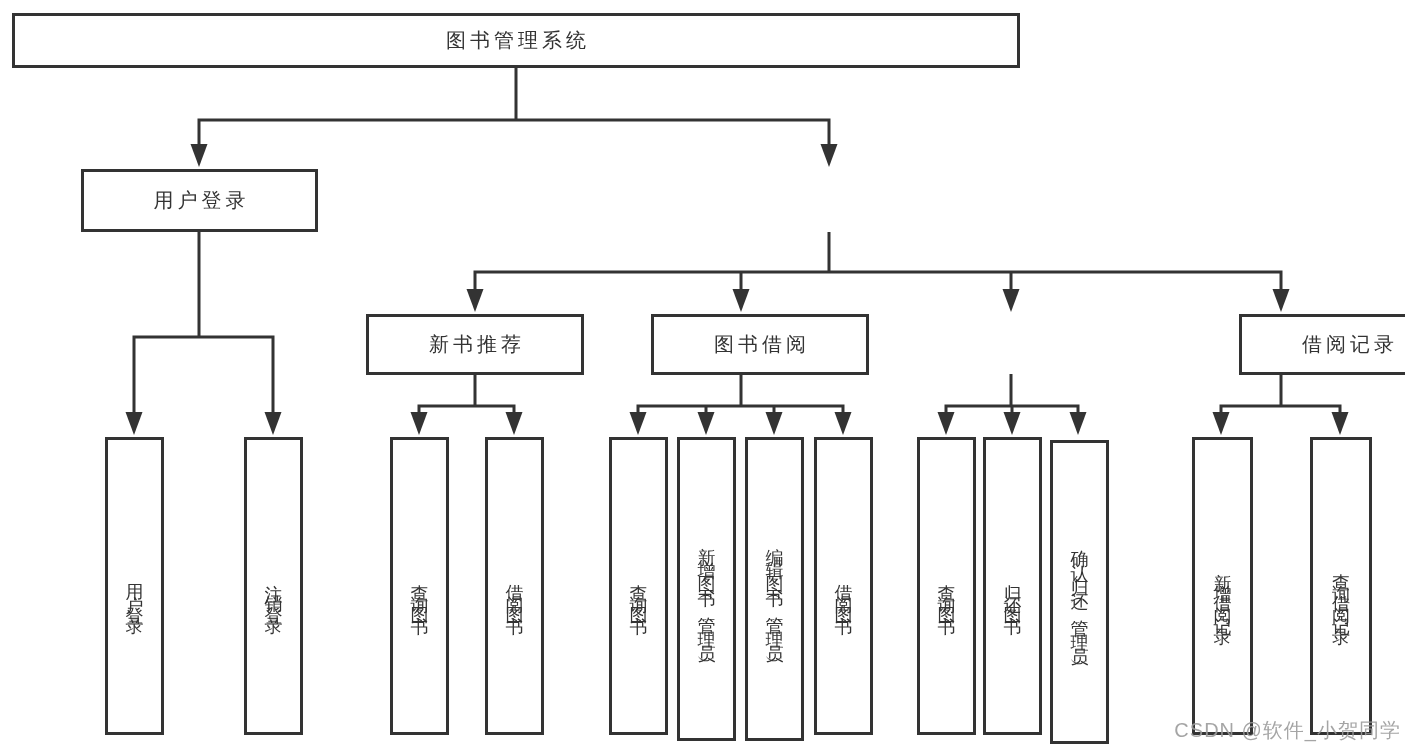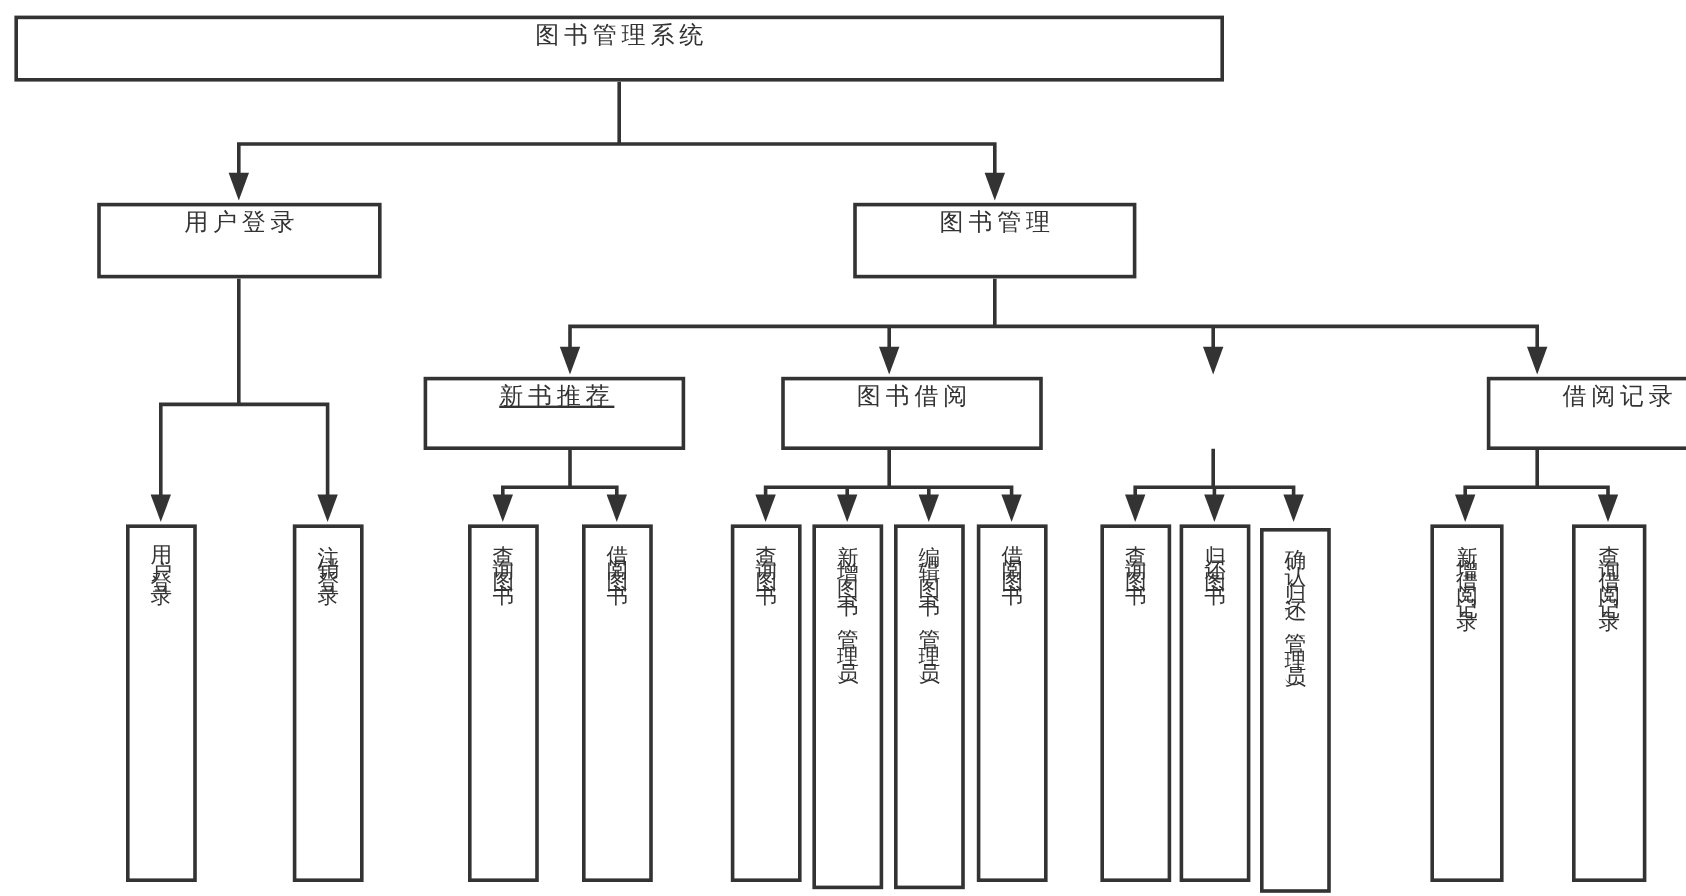--- a/index.html
+++ b/index.html
@@ -35,40 +35,40 @@
   .connectors polygon {
     fill: var(--line);
     stroke: none;
   }
 
   .box {
     position: absolute;
     border: 3px solid var(--line);
     background: var(--background);
     display: flex;
-    align-items: flex-start;
+    align-items: center;
     justify-content: center;
     color: var(--text);
     z-index: 2;
   }
   .box .label {
     font-size: 20px;
     letter-spacing: 4px;
     margin-right: -4px; 
     white-space: nowrap;
   }
 
   .root-box  { left: 12px;  top: 13px;  width: 1008px; height: 55px; }
 
   .l2-box    { top: 169px; height: 63px; }
   .l2-a      { left: 81px;  width: 237px; }
   .l2-b      { left: 711px; width: 236px; }
 
   .l3-box    { top: 314px; height: 61px; width: 218px; }
-  .l3-a      { left: 353px; text-decoration: underline; }
+  .l3-a      { left: 366px; }
   .l3-b      { left: 632px; margin-left: 19px; }
   .l3-c      { left: 902px; }
   .l3-d      { left: 1239px; }
 
   .leaf {
     top: 437px;
     width: 59px;
     height: 298px;
   }
   .leaf .vlabel {
@@ -136,23 +136,20 @@
     <polygon points="1331.5,412 1348.5,412 1340,435"></polygon>
   </svg>
 
   <div class="box root-box">
     <span class="label">图书管理系统</span>
   </div>
 
   <div class="box l2-box l2-a">
     <span class="label">用户登录</span>
   </div>
-  <div class="box l2-box l2-b">
-    <span class="label">图书管理</span>
-  </div>
 
   <div class="box l3-box l3-a">
     <span class="label">新书推荐</span>
   </div>
   <div class="box l3-box l3-b">
     <span class="label">图书借阅</span>
   </div>
   <div class="box l3-box l3-d">
     <span class="label">借阅记录</span>
   </div>
@@ -194,14 +191,15 @@
     <span class="vlabel">确认归还（管理员）</span>
   </div>
 
   <div class="box leaf" style="left:1192px;width:61px">
     <span class="vlabel">新增借阅记录</span>
   </div>
   <div class="box leaf" style="left:1310px;width:62px">
     <span class="vlabel">查询借阅记录</span>
   </div>
 
+  <div class="watermark">CSDN @软件_小贺同学</div>
 
 </div>
 
 </body></html>

